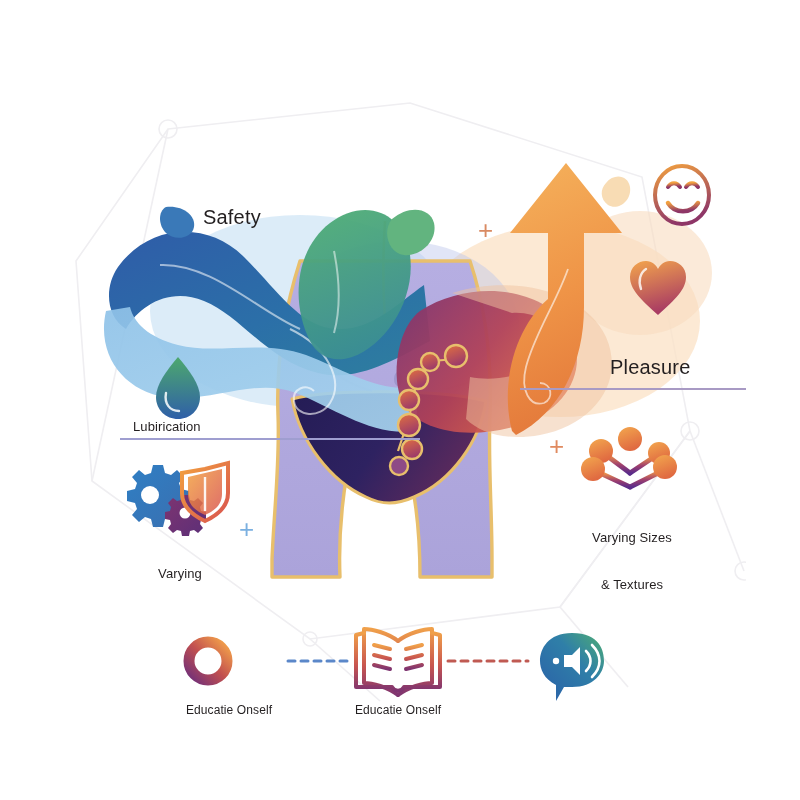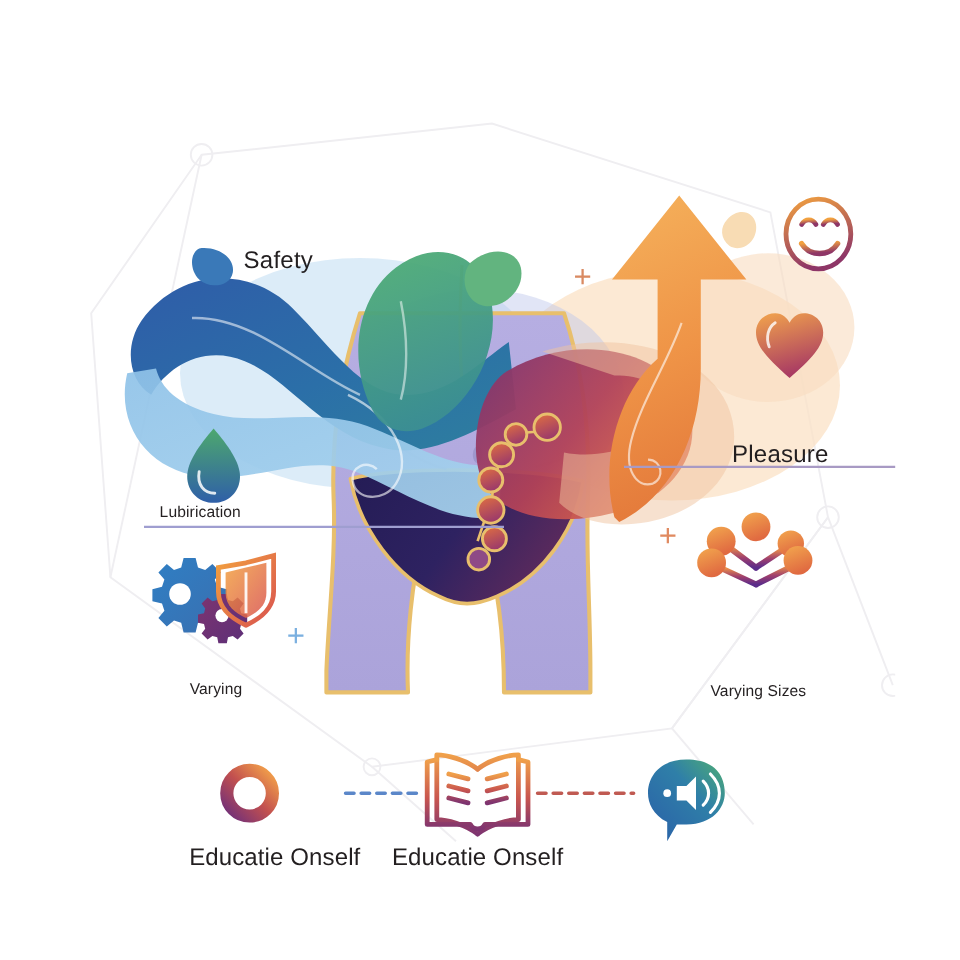--- a/index.html
+++ b/index.html
@@ -33,21 +33,21 @@
   }
   .lbl-section {
     font-size: 20px;
     letter-spacing: 0.2px;
   }
   .lbl-item {
     font-size: 13px;
     letter-spacing: 0.1px;
   }
   .lbl-bottom {
-    font-size: 20px;
+    font-size: 12px;
     letter-spacing: 0.1px;
   }
   .center { text-align: center; }
   .plus {
     position: absolute;
     font-size: 26px;
     font-weight: 300;
     line-height: 1;
     font-family: "Liberation Sans", sans-serif;
   }
@@ -343,30 +343,31 @@
 
     <line x1="120" y1="428" x2="420" y2="428" stroke="#9f9ed0" stroke-width="1.8"></line>
     <line x1="520" y1="378" x2="760" y2="378" stroke="#a89ac4" stroke-width="1.8"></line>
 
     <line x1="288" y1="650" x2="352" y2="650" stroke="#5b87c9" stroke-width="3" stroke-dasharray="7 6" stroke-linecap="round"></line>
     <line x1="448" y1="650" x2="528" y2="650" stroke="#c05a52" stroke-width="3" stroke-dasharray="7 6" stroke-linecap="round"></line>
   </svg>
 
   <div class="lbl lbl-section" style="left:203px; top:194px;">Safety</div>
 
-  <div class="lbl lbl-section" style="left:610px; top:356px;">Pleasure</div>
+  <div class="lbl lbl-section" style="left:610px; top:344px;">Pleasure</div>
 
   <div class="lbl lbl-item" style="left:133px; top:408px;">Lubirication</div>
 
   <div class="lbl lbl-item center" style="left:110px; top:523px; width:140px;">
     <div>Varying</div>
   </div>
 
-  <div class="lbl lbl-item center" style="left:560px; top:525px; width:144px;">
+  <div class="lbl lbl-item center" style="left:560px; top:487px; width:144px;">
     <div>Varying Sizes</div>
+    <div>&amp; Textures</div>
   </div>
 
   <div class="lbl lbl-bottom center" style="left:149px; top:692px; width:160px;">Educatie Onself</div>
 
   <div class="lbl lbl-bottom center" style="left:318px; top:692px; width:160px;">Educatie Onself</div>
 
 
   <div class="plus" style="left:478px; top:206px; color:#d98a62;">+</div>
 
   <div class="plus" style="left:239px; top:505px; color:#7bb0e0;">+</div>

